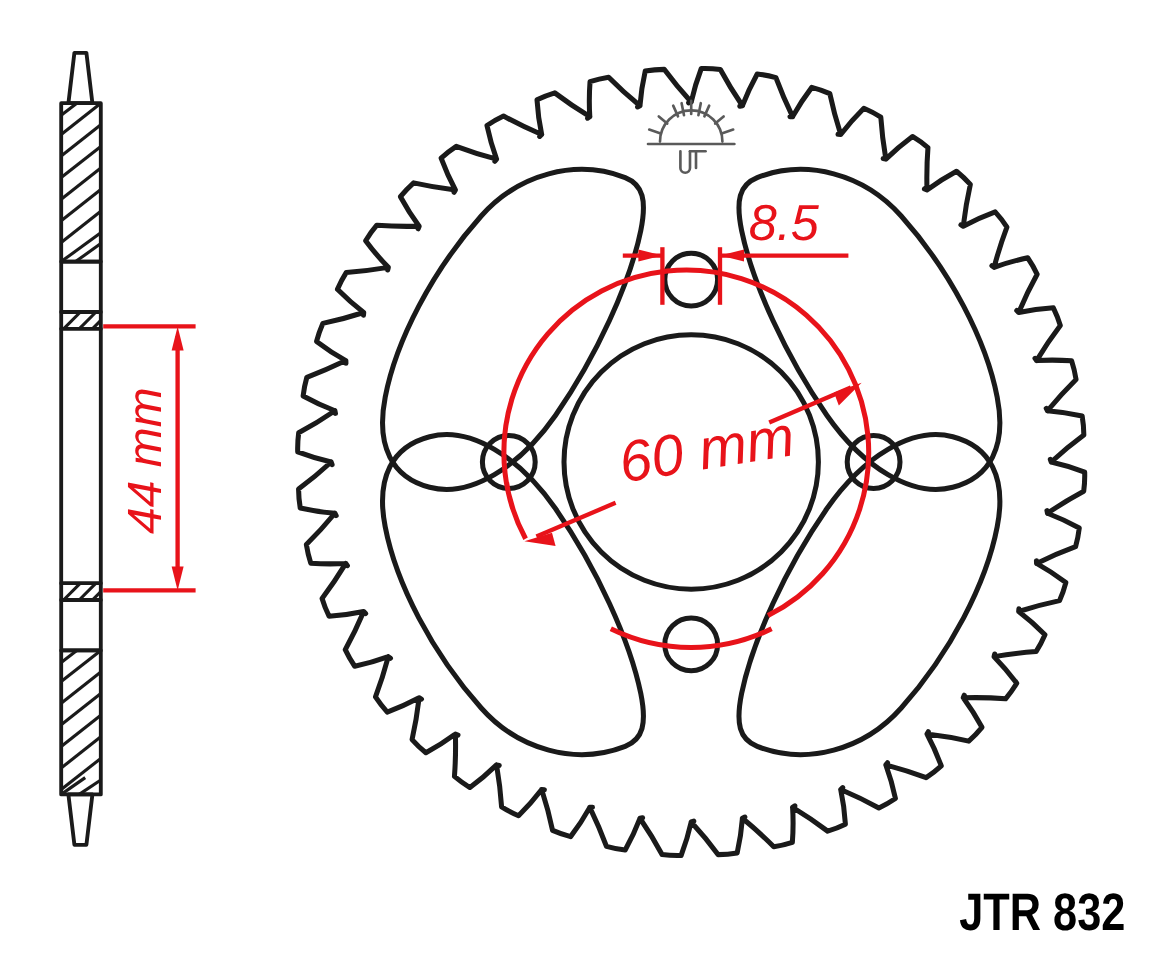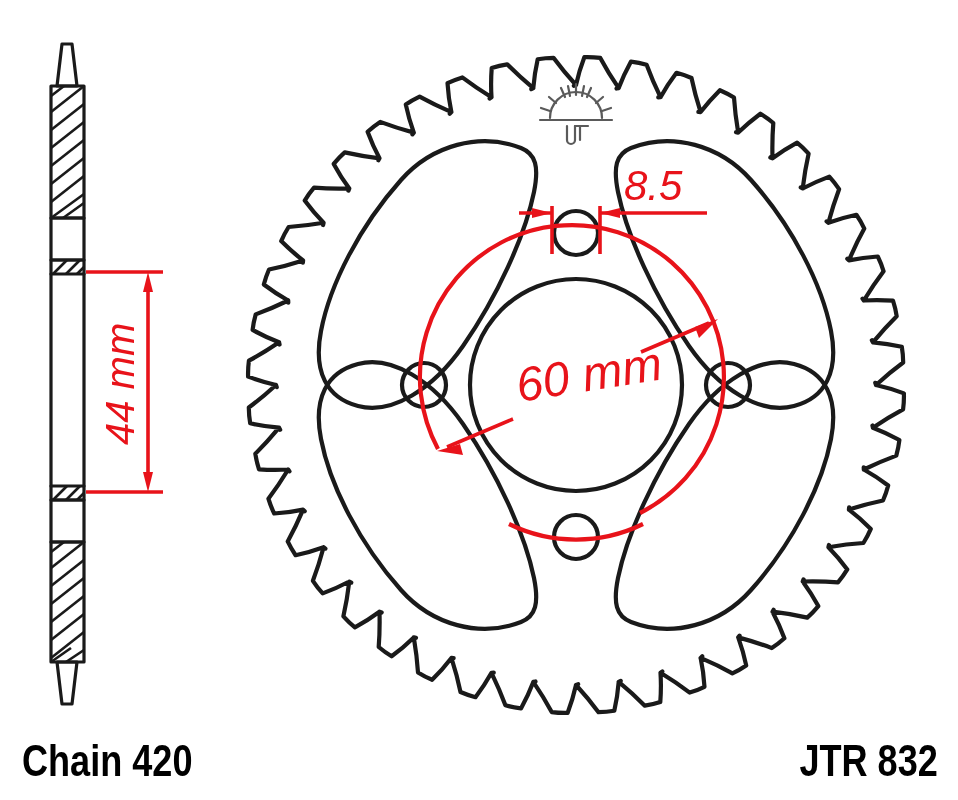--- a/index.html
+++ b/index.html
@@ -192,20 +192,17 @@
 
       <g class="logo">
         <path d="M 567 126 L 567 140 A 4 4 0 0 0 575 140 L 575 126"></path>
         <path d="M 580 126 L 580 140"></path>
         <path d="M 575 126 L 588 126"></path>
       </g>
     </g>
 
   </svg>
 
-  <div style="position:absolute;left:22px;top:736px;">
-    <span class="cap" style="font-size:44px;display:inline-block;transform:scaleX(0.82);transform-origin:left center;">Chain 420</span>
-  </div>
   <div style="position:absolute;right:20px;top:736px;text-align:right;">
     <span class="cap" style="font-size:44px;display:inline-block;transform:scaleX(0.82);transform-origin:right center;">JTR 832</span>
   </div>
 
 </div>
 
 </body></html>

